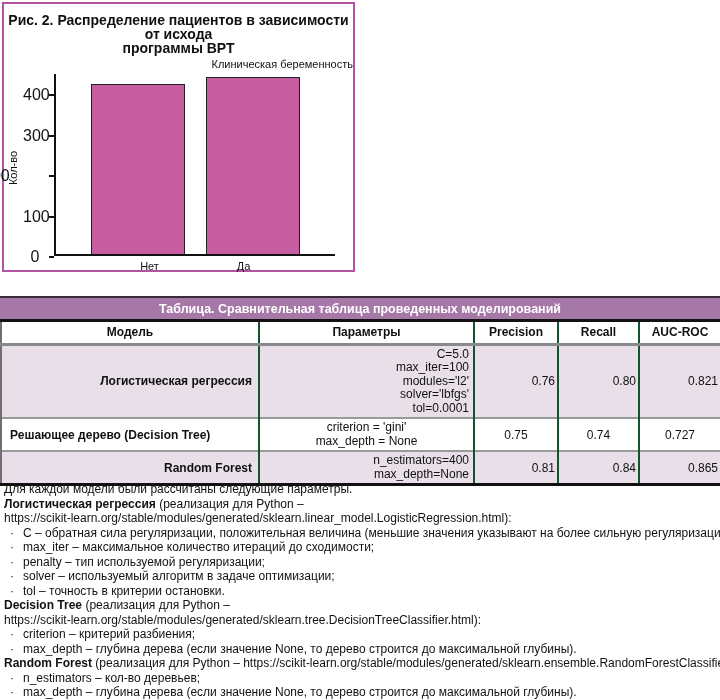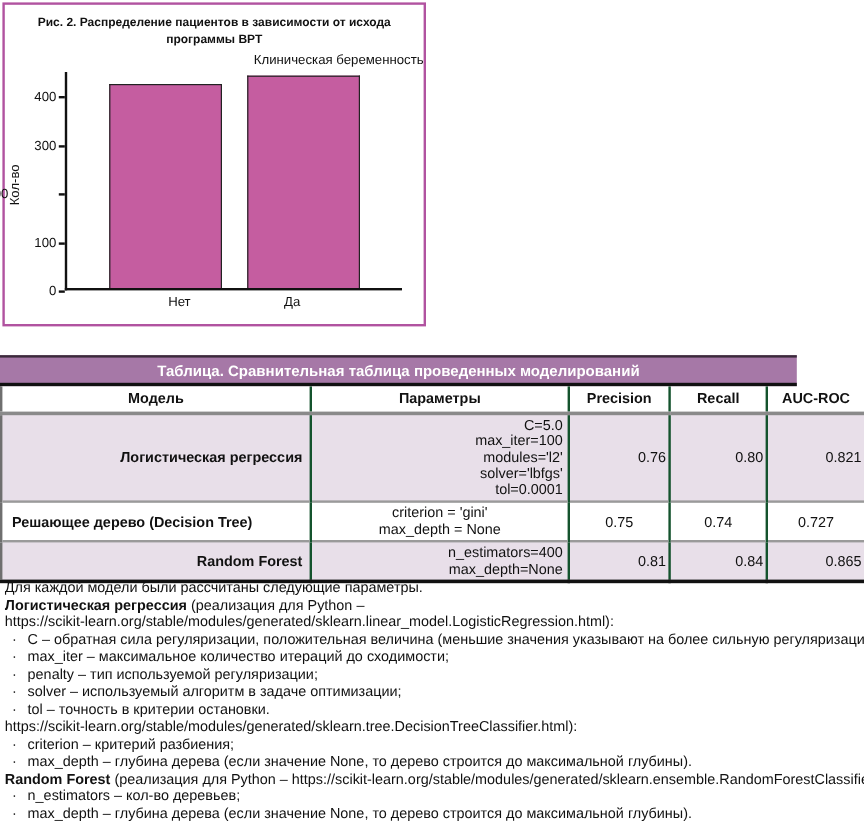--- a/index.html
+++ b/index.html
@@ -16,21 +16,21 @@
     position: absolute;
     left: 2px; top: 2px;
     width: 353px; height: 270px;
     border: 2px solid #b153a0;
     background: #fff;
   }
   .fig-caption {
     padding-top: 9px;
     text-align: center;
     font-weight: bold;
-    font-size: 10px;
+    font-size: 14px;
     line-height: 14px;
   }
   .chart-title {
     text-align: right;
     font-size: 11px;
     margin-top: 3px;
   }
   .chart-row {
     display: flex;
     margin-top: 4px;
@@ -53,22 +53,22 @@
     height: 184px;
   }
   .ytick {
     position: absolute;
     right: 0;
     height: 12px;
     display: flex;
     align-items: center;
   }
   .ytick-label {
-    font-size: 11px;
-    text-align: right;
+    font-size: 16px;
+    text-align: center;
     width: 24px;
   }
   .ytick-mark {
     display: inline-block;
     width: 5px; height: 2px;
     background: #111;
     margin-left: 2px;
   }
   .plot {
     width: 281px;
@@ -98,21 +98,21 @@
     font-size: 11px;
   }
 
   
   .table-wrap {
     position: absolute;
     left: 0; top: 296px;
     width: 720px;
   }
   .table-title {
-    width: 664px;
+    width: 720px;
     height: 26px;
     border-top: 2px solid #3a2a3a;
     border-bottom: 3px solid #111;
     color: #fff;
     font-weight: bold;
     font-size: 12.5px;
     text-align: center;
     line-height: 22px;
   }
   table {
@@ -281,20 +281,21 @@
 
   <div class="notes" id="notes">
       <div class="note-line">Для каждой модели были рассчитаны следующие параметры.</div>
       <div class="note-line"><b>Логистическая регрессия</b> (реализация для Python –</div>
       <div class="note-line">https://scikit-learn.org/stable/modules/generated/sklearn.linear_model.LogisticRegression.html):</div>
       <div class="note-line bullet"><span class="bullet-mark">·</span>C – обратная сила регуляризации, положительная величина (меньшие значения указывают на более сильную регуляризацию);</div>
       <div class="note-line bullet"><span class="bullet-mark">·</span>max_iter – максимальное количество итераций до сходимости;</div>
       <div class="note-line bullet"><span class="bullet-mark">·</span>penalty – тип используемой регуляризации;</div>
       <div class="note-line bullet"><span class="bullet-mark">·</span>solver – используемый алгоритм в задаче оптимизации;</div>
       <div class="note-line bullet"><span class="bullet-mark">·</span>tol – точность в критерии остановки.</div>
+      <div class="note-line"><b>Decision Tree</b> (реализация для Python –</div>
       <div class="note-line">https://scikit-learn.org/stable/modules/generated/sklearn.tree.DecisionTreeClassifier.html):</div>
       <div class="note-line bullet"><span class="bullet-mark">·</span>criterion – критерий разбиения;</div>
       <div class="note-line bullet"><span class="bullet-mark">·</span>max_depth – глубина дерева (если значение None, то дерево строится до максимальной глубины).</div>
       <div class="note-line"><b>Random Forest</b> (реализация для Python – https://scikit-learn.org/stable/modules/generated/sklearn.ensemble.RandomForestClassifier.html):</div>
       <div class="note-line bullet"><span class="bullet-mark">·</span>n_estimators – кол-во деревьев;</div>
       <div class="note-line bullet"><span class="bullet-mark">·</span>max_depth – глубина дерева (если значение None, то дерево строится до максимальной глубины).</div>
     </div>
 
 </div>
 

